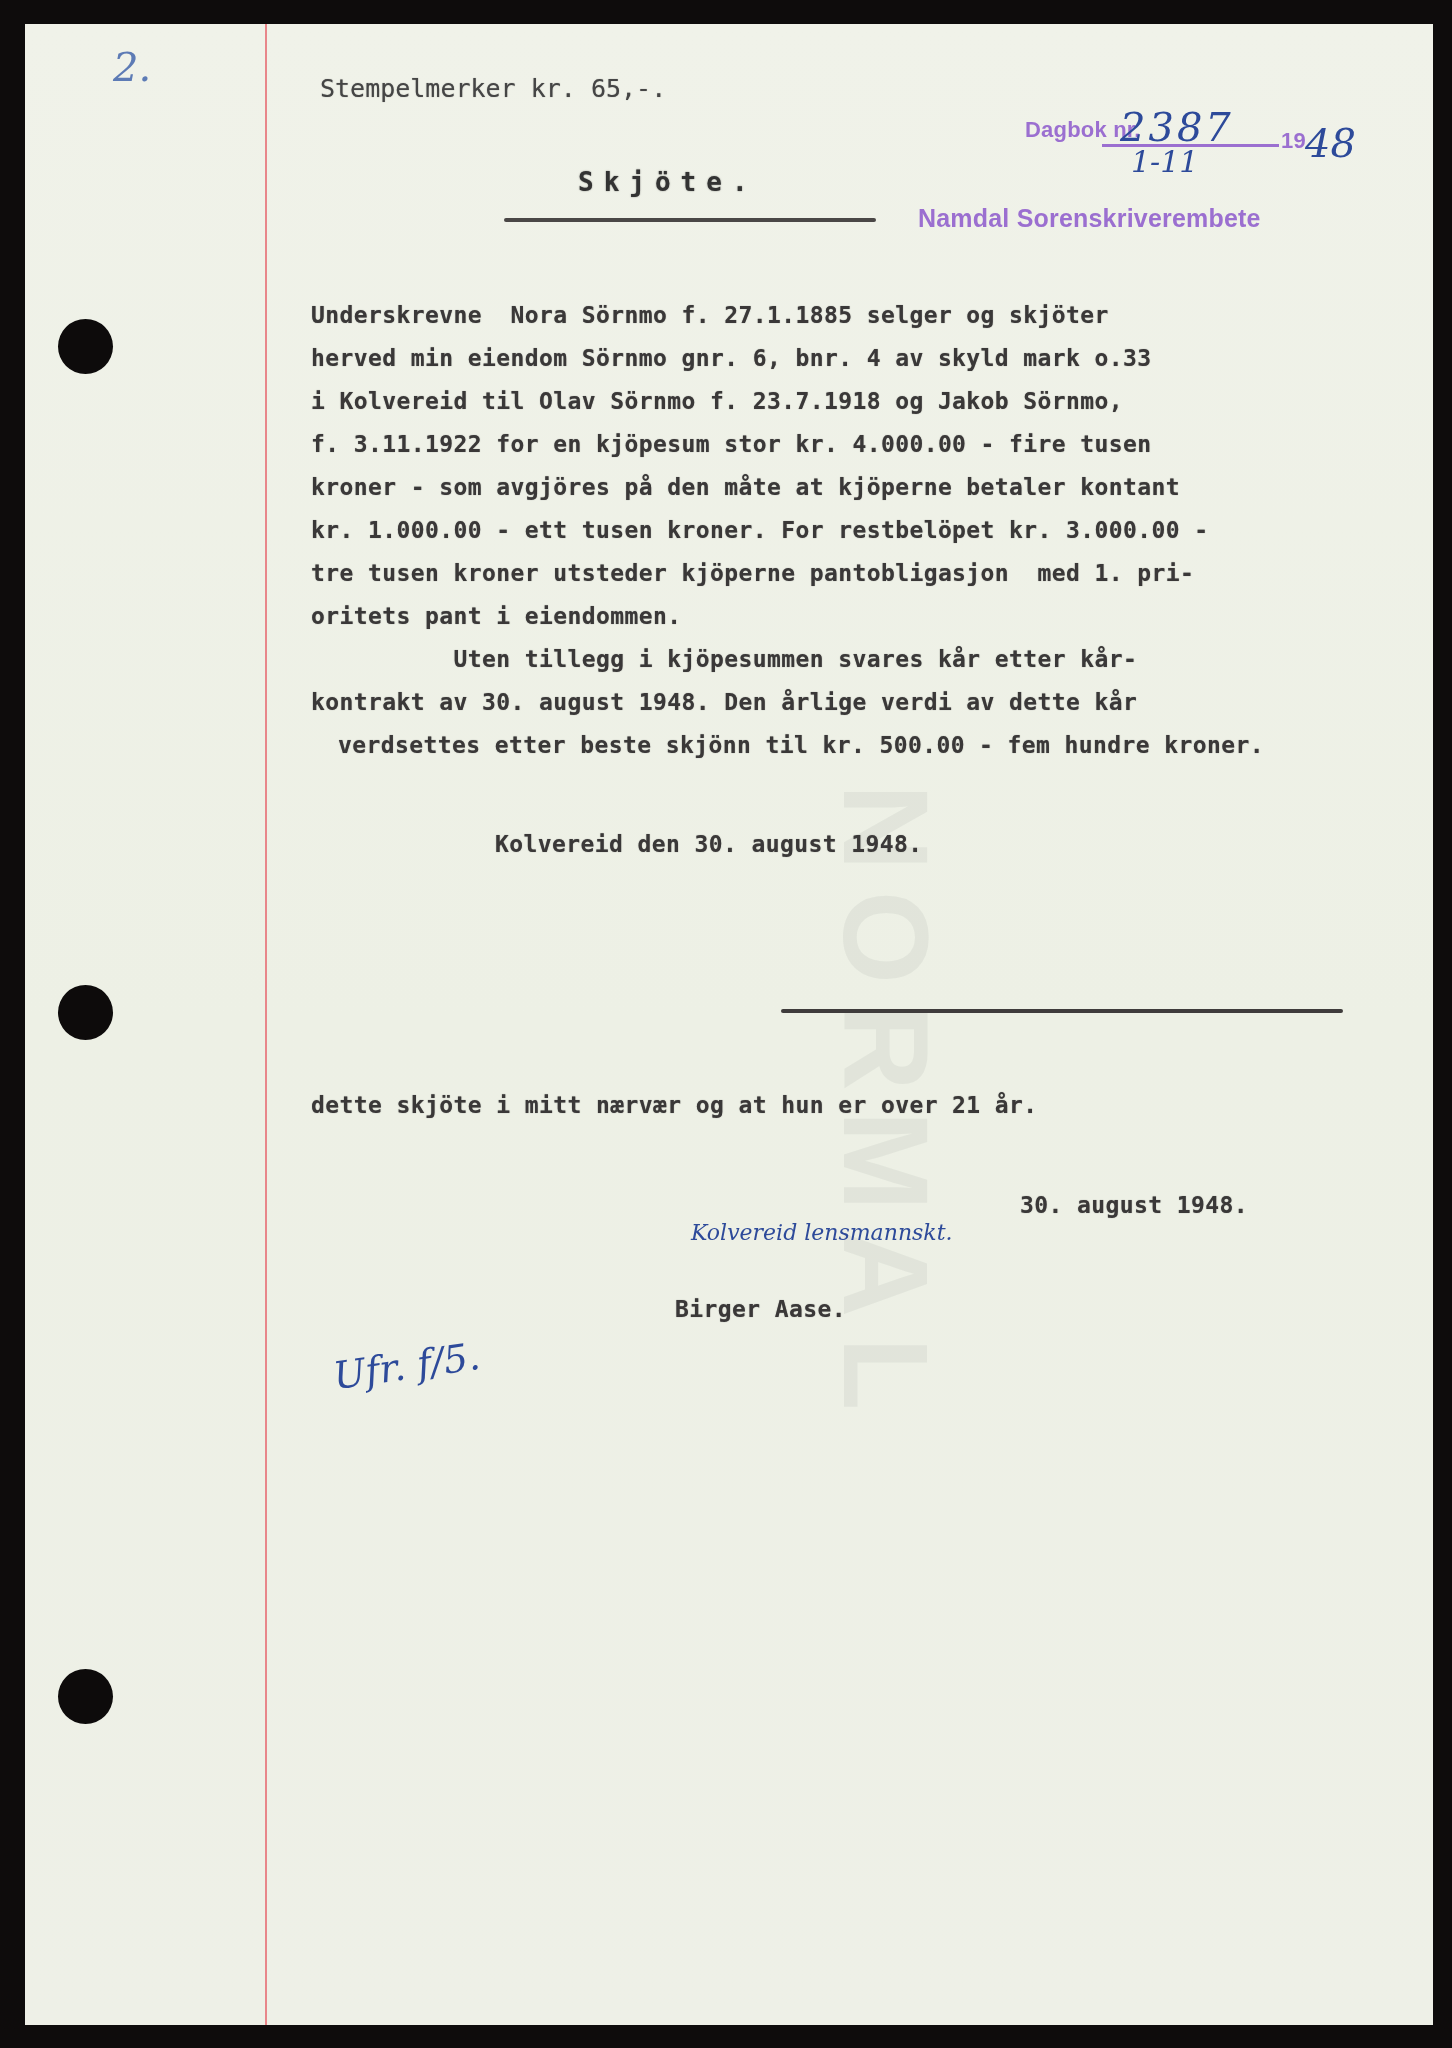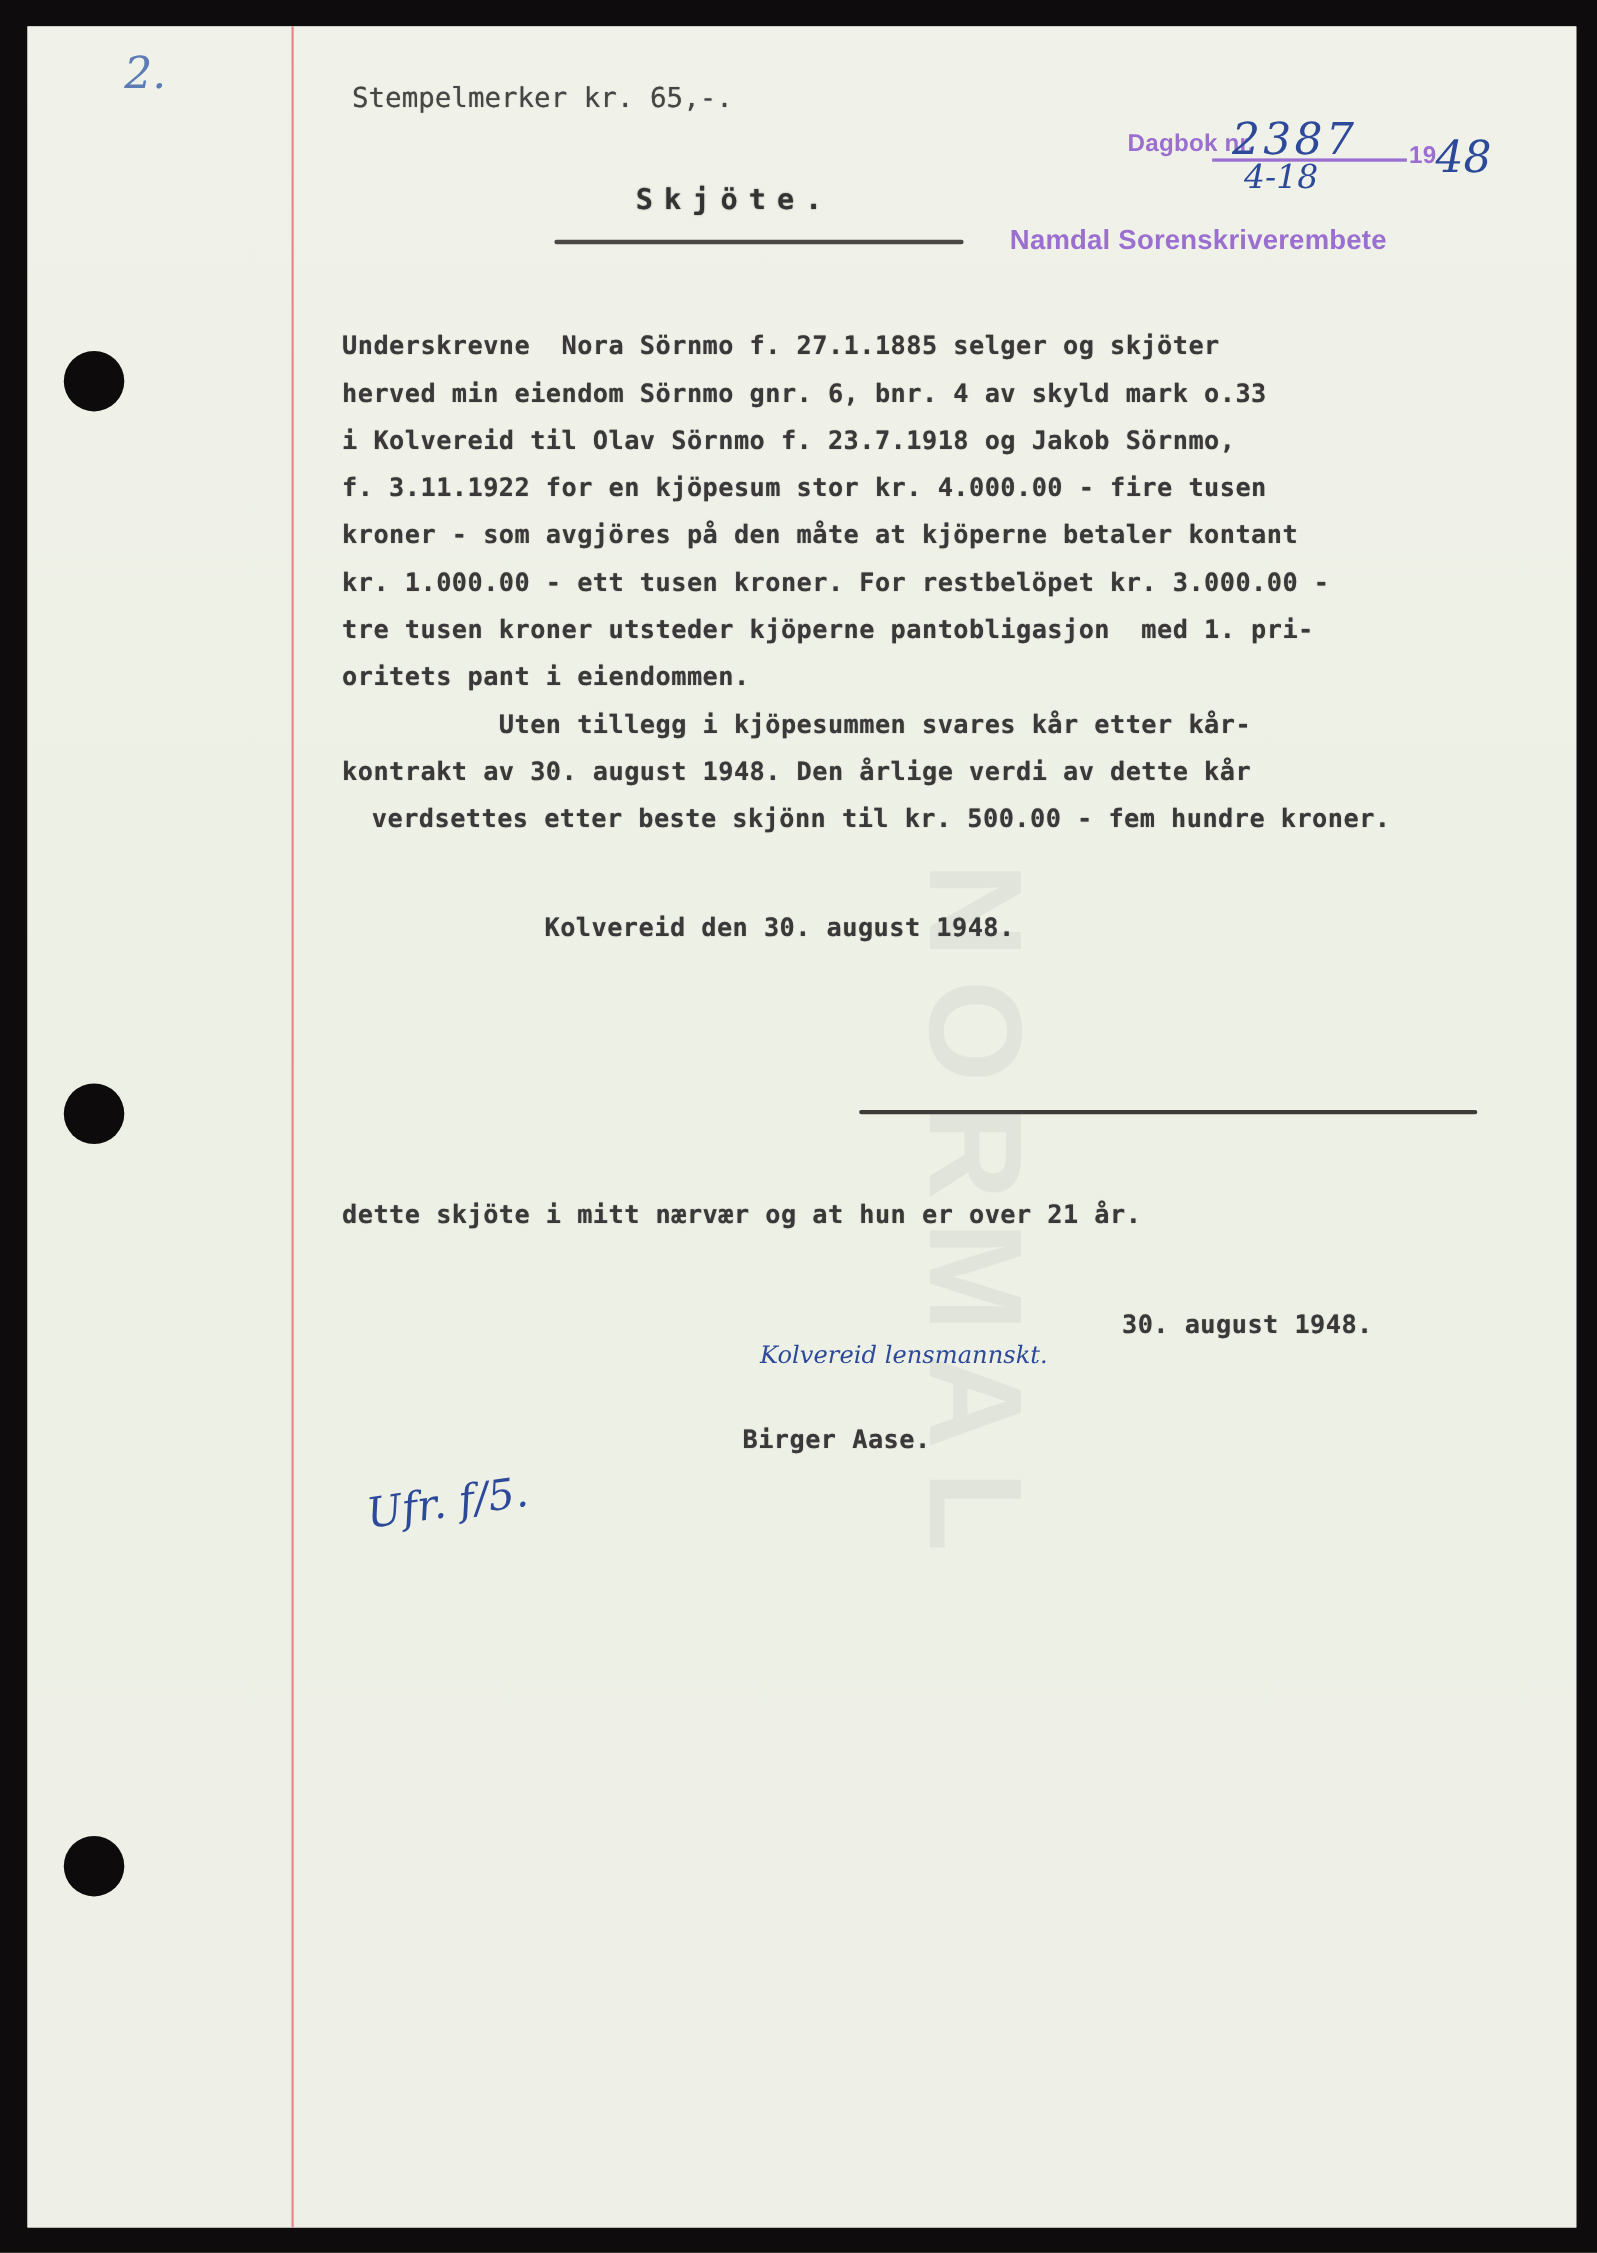--- a/index.html
+++ b/index.html
@@ -74,21 +74,21 @@
 
   <div class="title">Skjöte.</div>
   <div class="title-rule"></div>
 
   <div>
     <span class="stamp" style="left:1000px;top:93px;font-size:22px;">Dagbok nr.</span>
     <div class="stamp-line"></div>
     <span class="ink" style="left:1095px;top:80px;font-size:40px;letter-spacing:3px;">2387</span>
     <span class="stamp" style="left:1256px;top:104px;text-align:right;">19</span>
     <span class="ink" style="left:1280px;top:96px;font-size:40px;">48</span>
-    <span class="ink" style="left:1106px;top:120px;font-size:30px;">4-18</span>
+    <span class="ink" style="left:1106px;top:120px;font-size:30px;">1-11</span>
     <span class="stamp" style="left:893px;top:132px;font-size:25px;margin-top:48px;">Namdal Sorenskriverembete</span>
   </div>
 
   <div>
     <div class="tw" style="left:286px;top:278px;">Underskrevne  Nora Sörnmo f. 27.1.1885 selger og skjöter</div>
     <div class="tw" style="left:286px;top:321px;">herved min eiendom Sörnmo gnr. 6, bnr. 4 av skyld mark o.33</div>
     <div class="tw" style="left:286px;top:364px;">i Kolvereid til Olav Sörnmo f. 23.7.1918 og Jakob Sörnmo,</div>
     <div class="tw" style="left:286px;top:407px;">f. 3.11.1922 for en kjöpesum stor kr. 4.000.00 - fire tusen</div>
     <div class="tw" style="left:286px;top:450px;">kroner - som avgjöres på den måte at kjöperne betaler kontant</div>
     <div class="tw" style="left:286px;top:493px;">kr. 1.000.00 - ett tusen kroner. For restbelöpet kr. 3.000.00 -</div>

